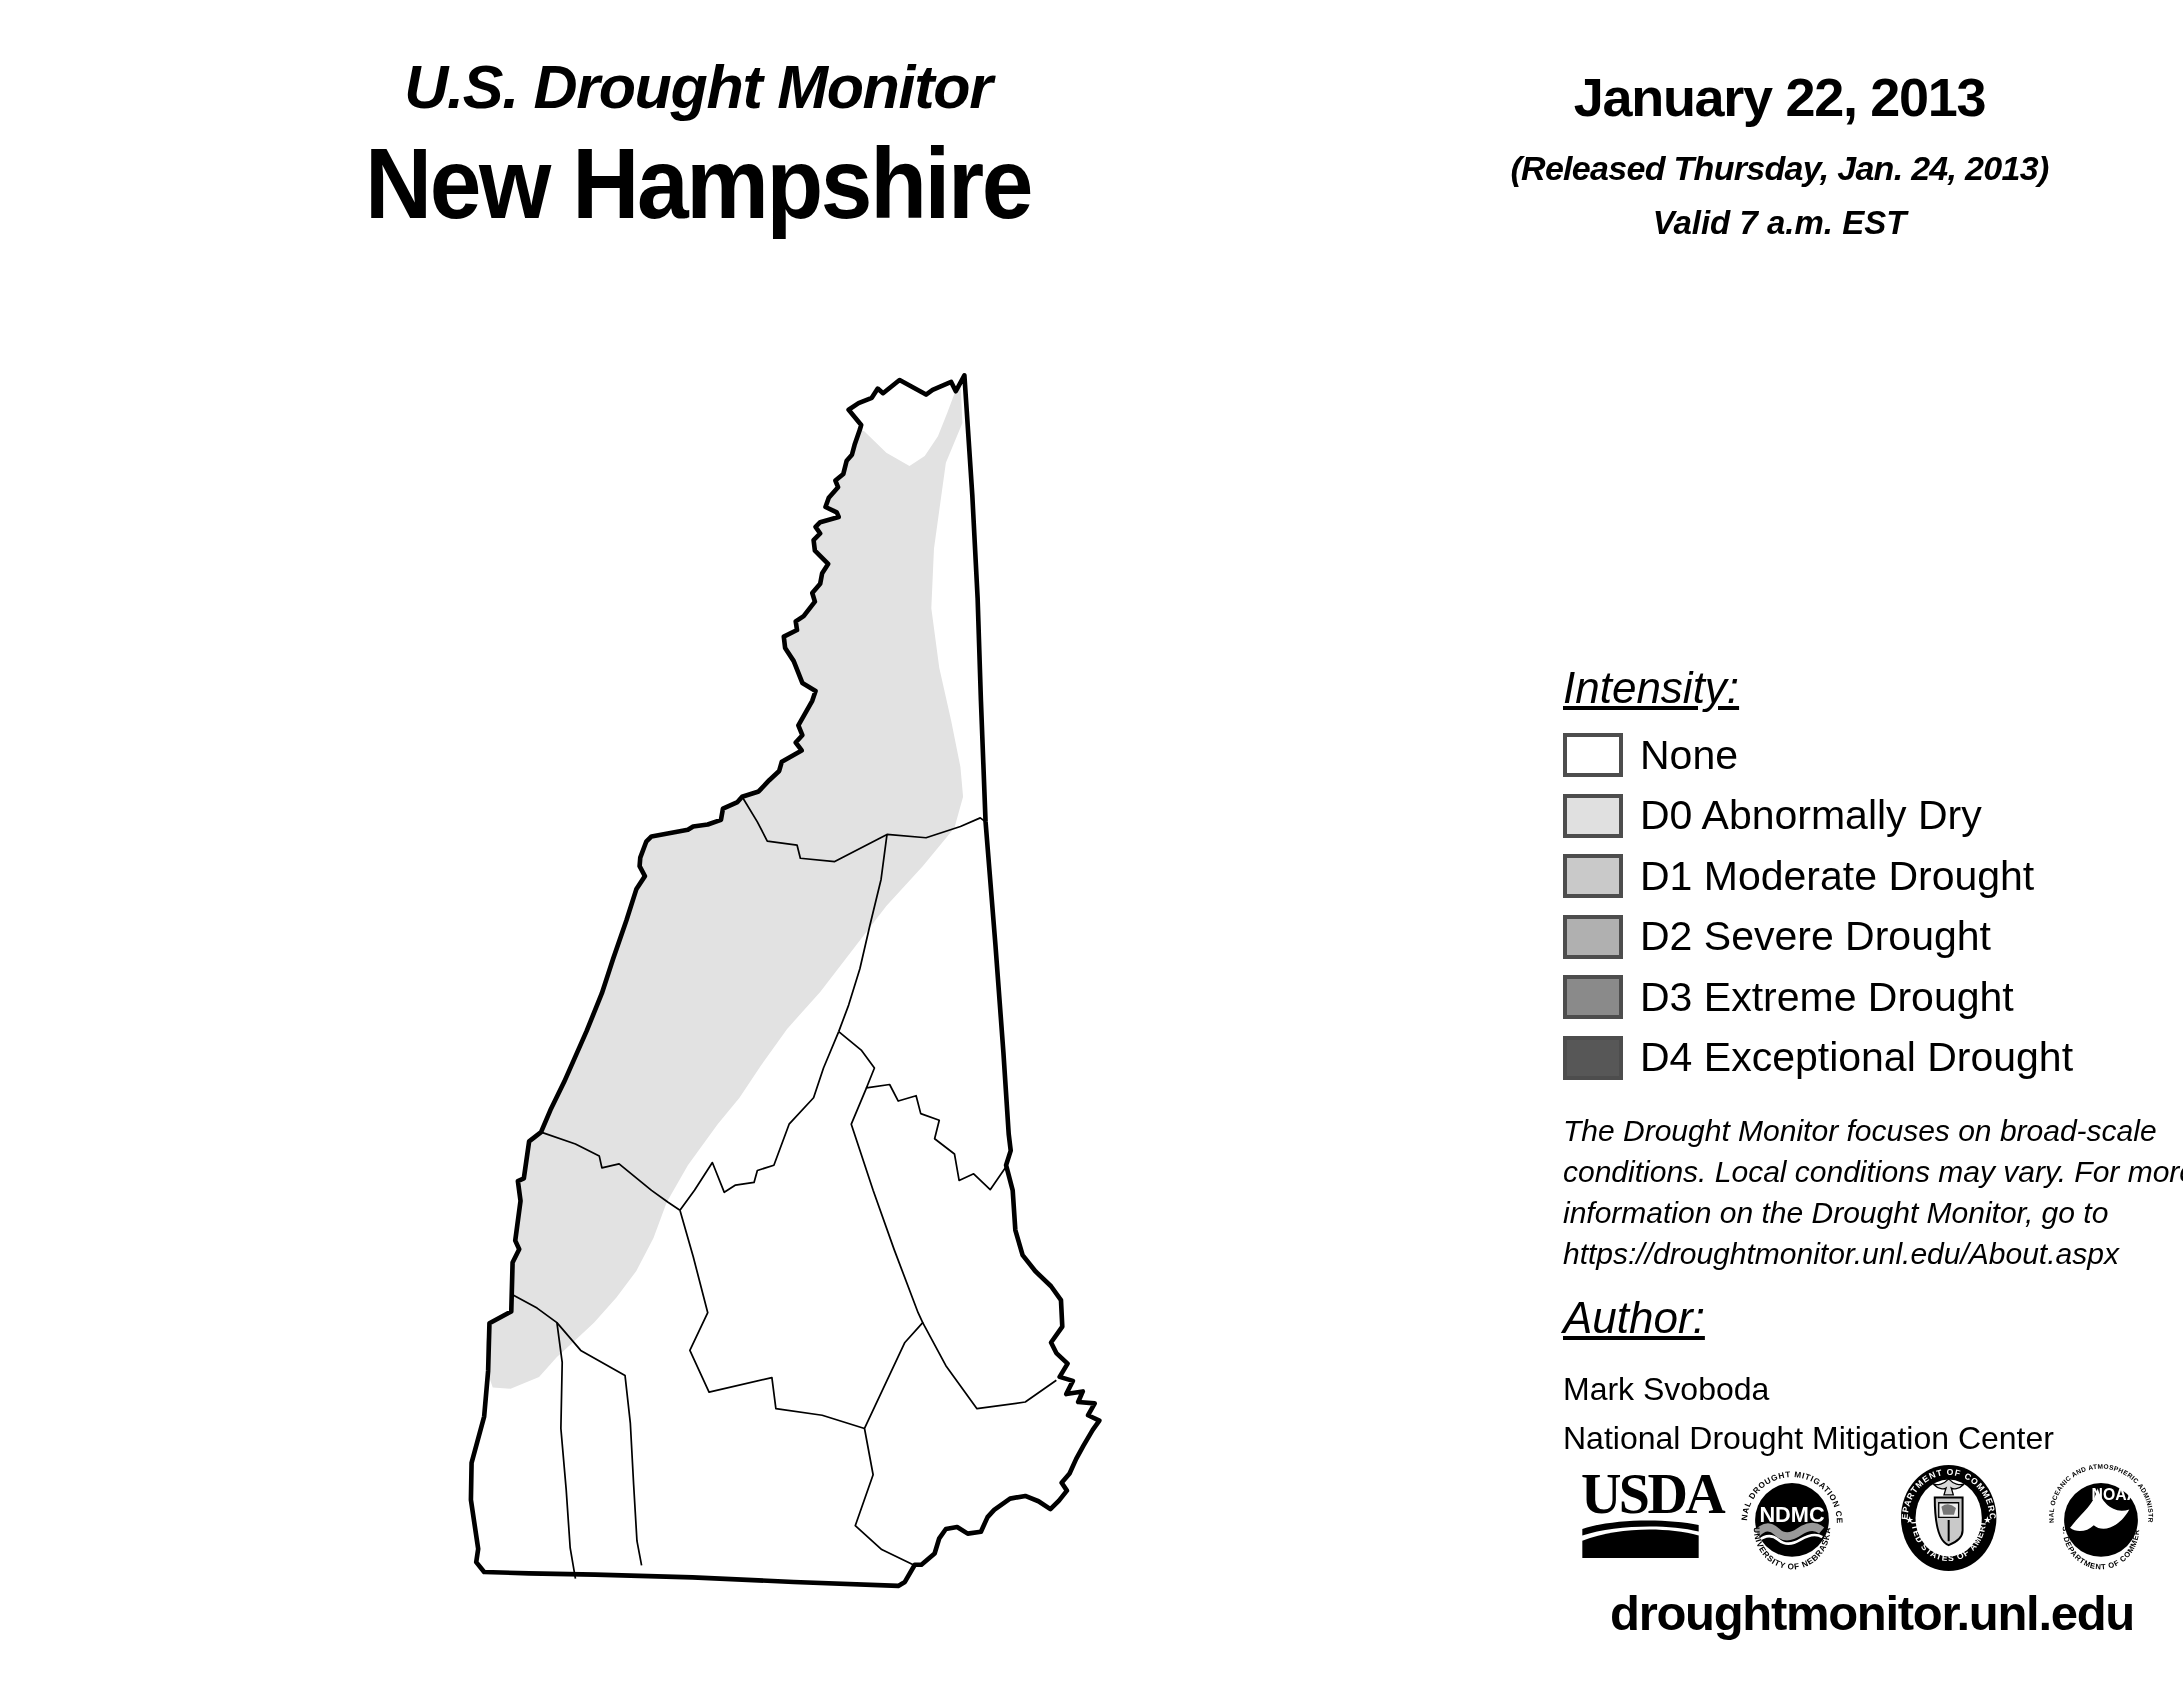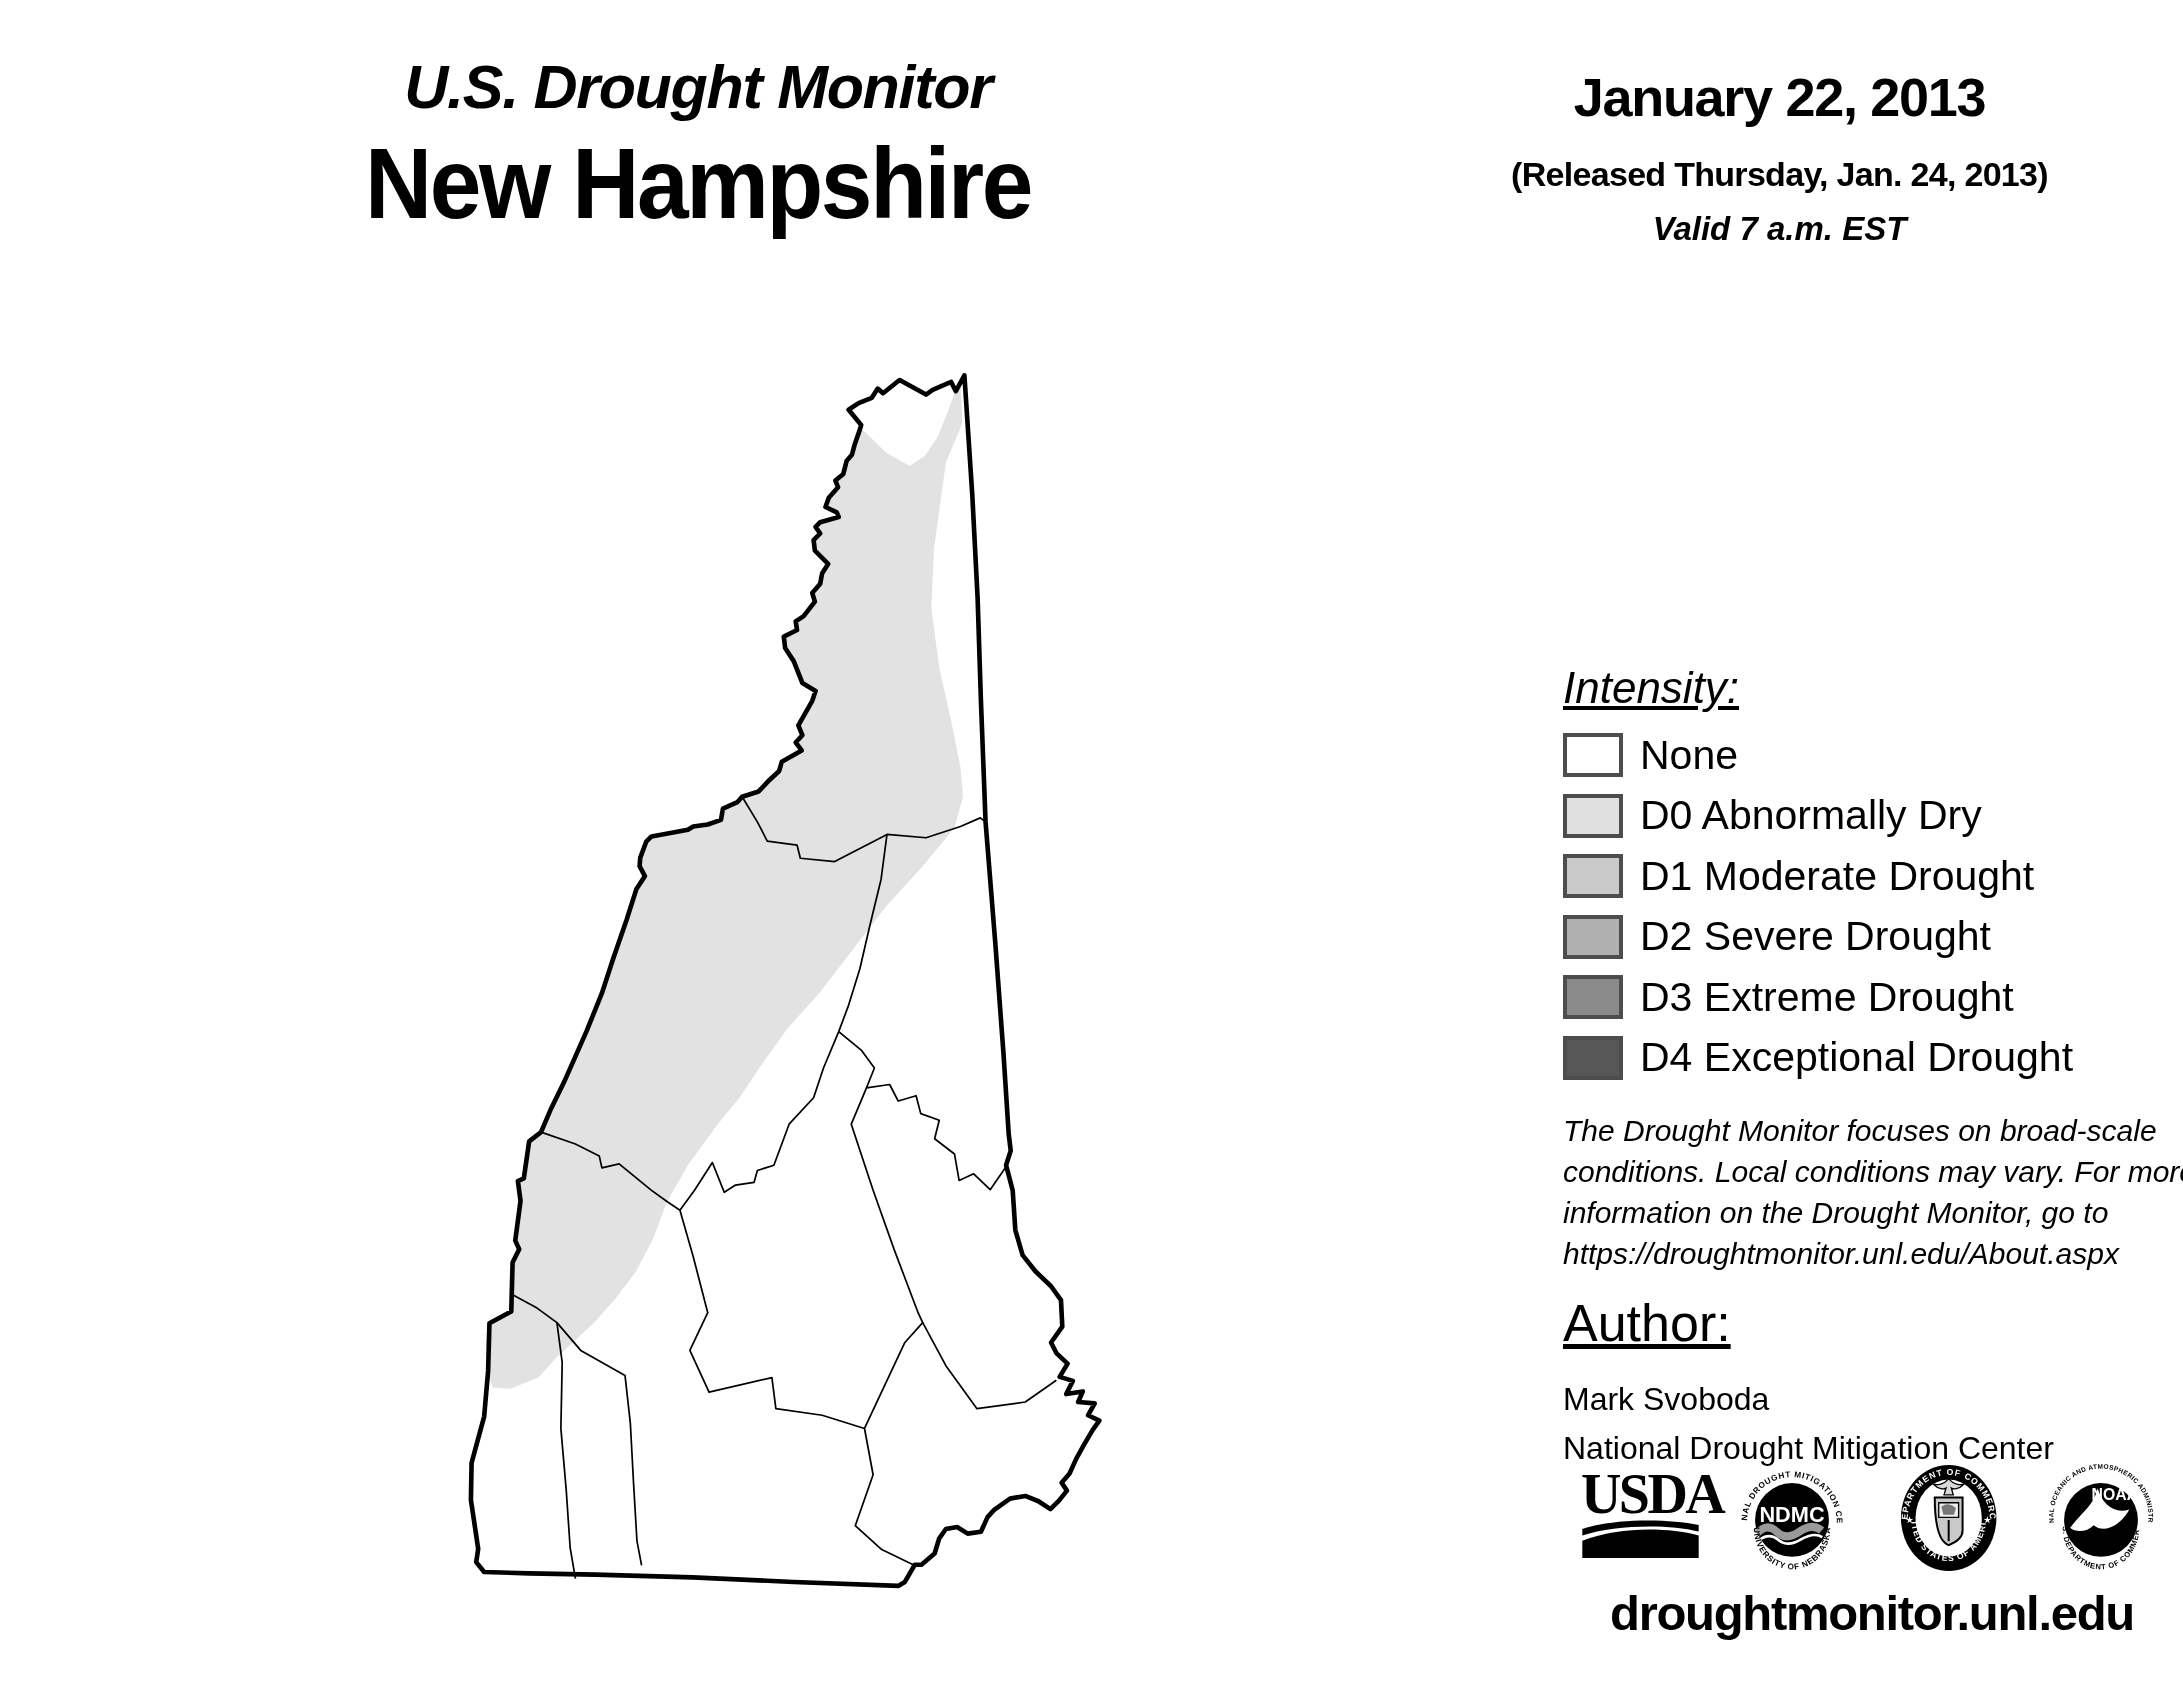--- a/index.html
+++ b/index.html
@@ -14,37 +14,37 @@
   .abs { position:absolute; }
 
   
   .title-block { left:331px; top:52px; width:734px; text-align:center; }
   .title-line1 { font-size:61px; font-weight:bold; font-style:italic; letter-spacing:-1.3px; }
   .title-line2 { font-size:101px; font-weight:bold; letter-spacing:-2.6px;
                  transform:scaleX(0.92); transform-origin:center; margin-top:4px; }
 
   .date-block { left:1482px; top:66px; width:595px; text-align:center; }
   .date-main  { font-size:54px; font-weight:bold; letter-spacing:-1.3px; }
-  .date-released { font-size:34px; font-weight:bold; margin-top:27px; letter-spacing:-0.7px; }
+  .date-released { font-size:34px; font-weight:bold; font-style:italic; margin-top:21px; letter-spacing:-0.7px; }
   .date-valid { font-size:33px; font-weight:bold; margin-top:16px;font-style:italic; }
 
   
   .legend { left:1563px; top:663px; width:622px; }
   .legend-heading { font-size:44px; font-style:italic; text-decoration:underline; margin-bottom:20px; }
   .legend-row { display:flex; align-items:center; height:44px; margin-bottom:16.5px; }
   .swatch { width:60px; height:44px; border:4px solid #4d4d4d; flex:0 0 auto; }
   .legend-label { font-size:41px; margin-left:17px; white-space:nowrap; }
 
   
   .disclaimer { left:1563px; top:1110px; width:635px;
                 font-size:30px; font-style:italic; line-height:41px; }
 
   
   .author { left:1563px; top:1293px; width:595px; }
-  .author-heading { font-size:52px; text-decoration:underline; }
+  .author-heading { font-size:44px; font-style:italic; text-decoration:underline; }
   .author-name { font-size:32px; margin-top:28px; }
   .author-org  { font-size:32px; margin-top:12px; }
 
   
   .logos { left:1581px; top:1459px; width:582px; height:119px; }
   .usda { left:0px; top:12px; width:119px; text-align:center; }
   .usda-text { font-family:Liberation Serif, serif; font-weight:bold;
                font-size:56px; letter-spacing:-2.6px; line-height:46px; }
   .logo-svg { position:absolute; }
 

